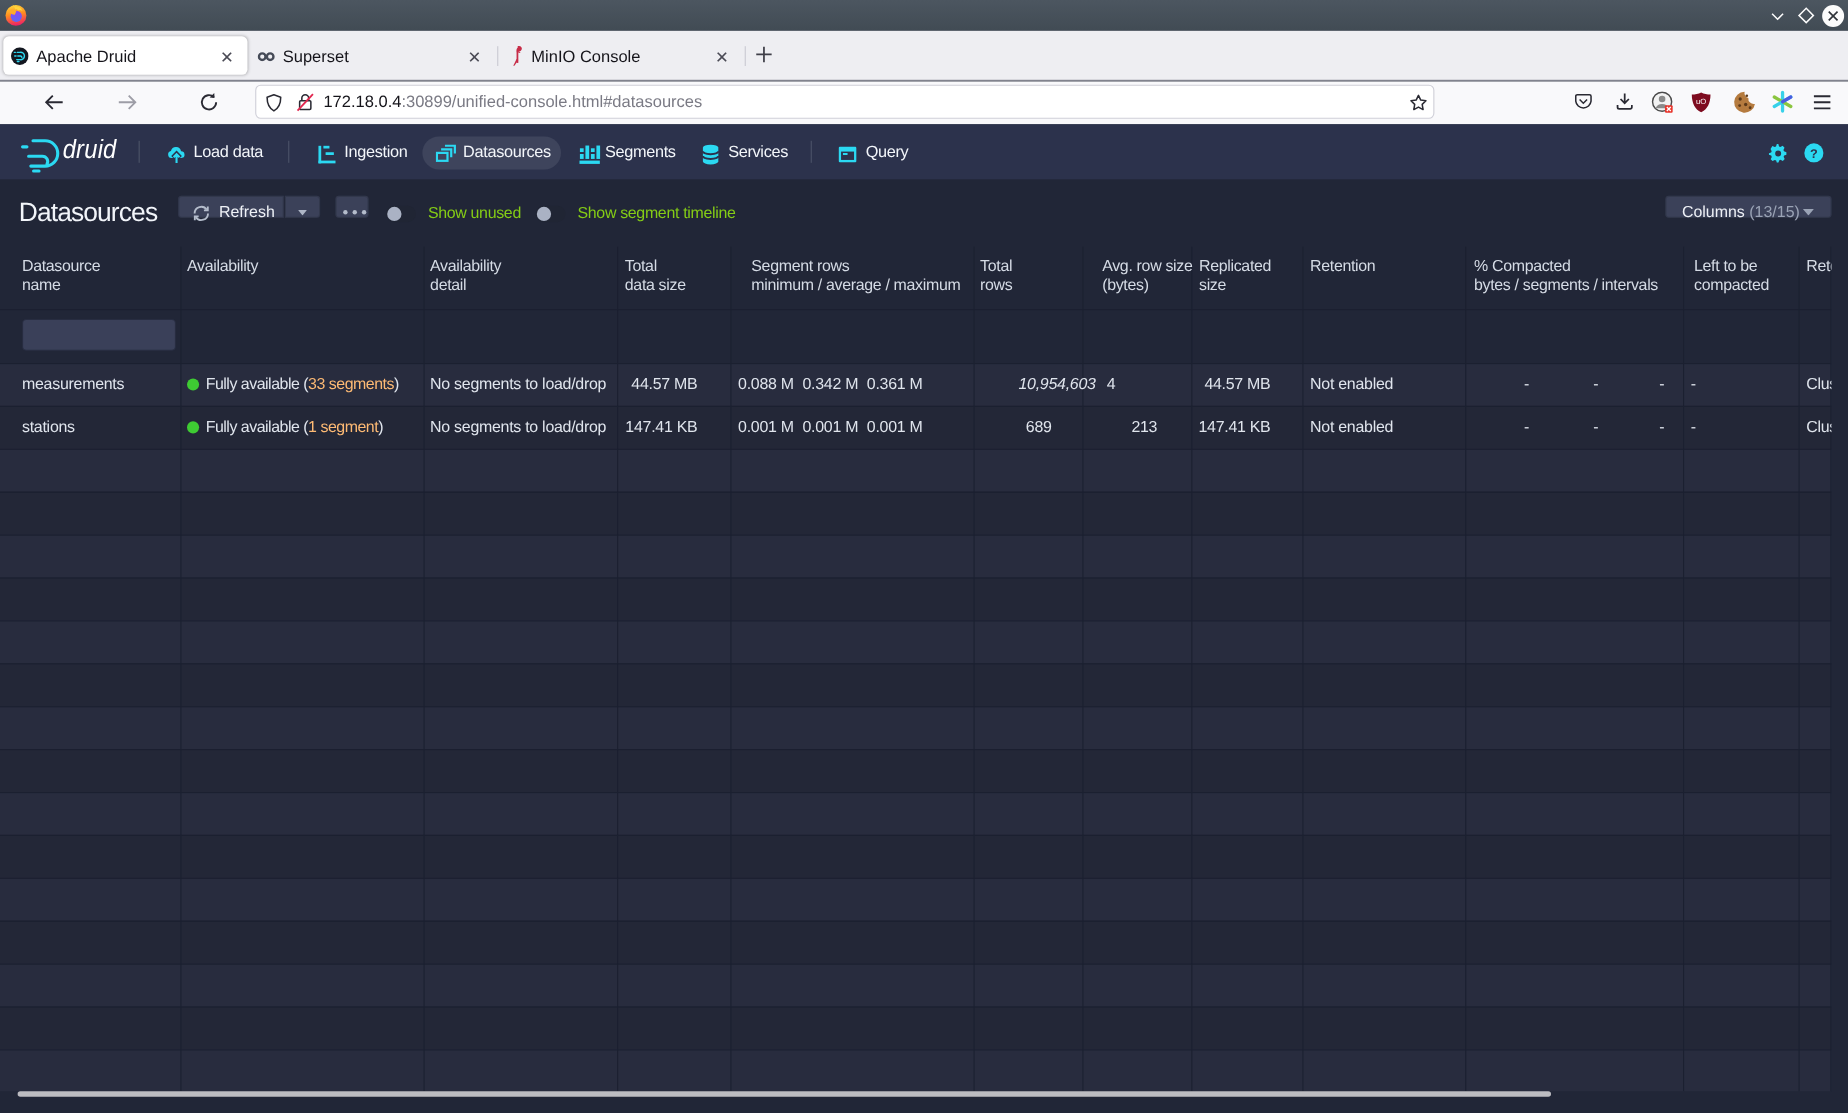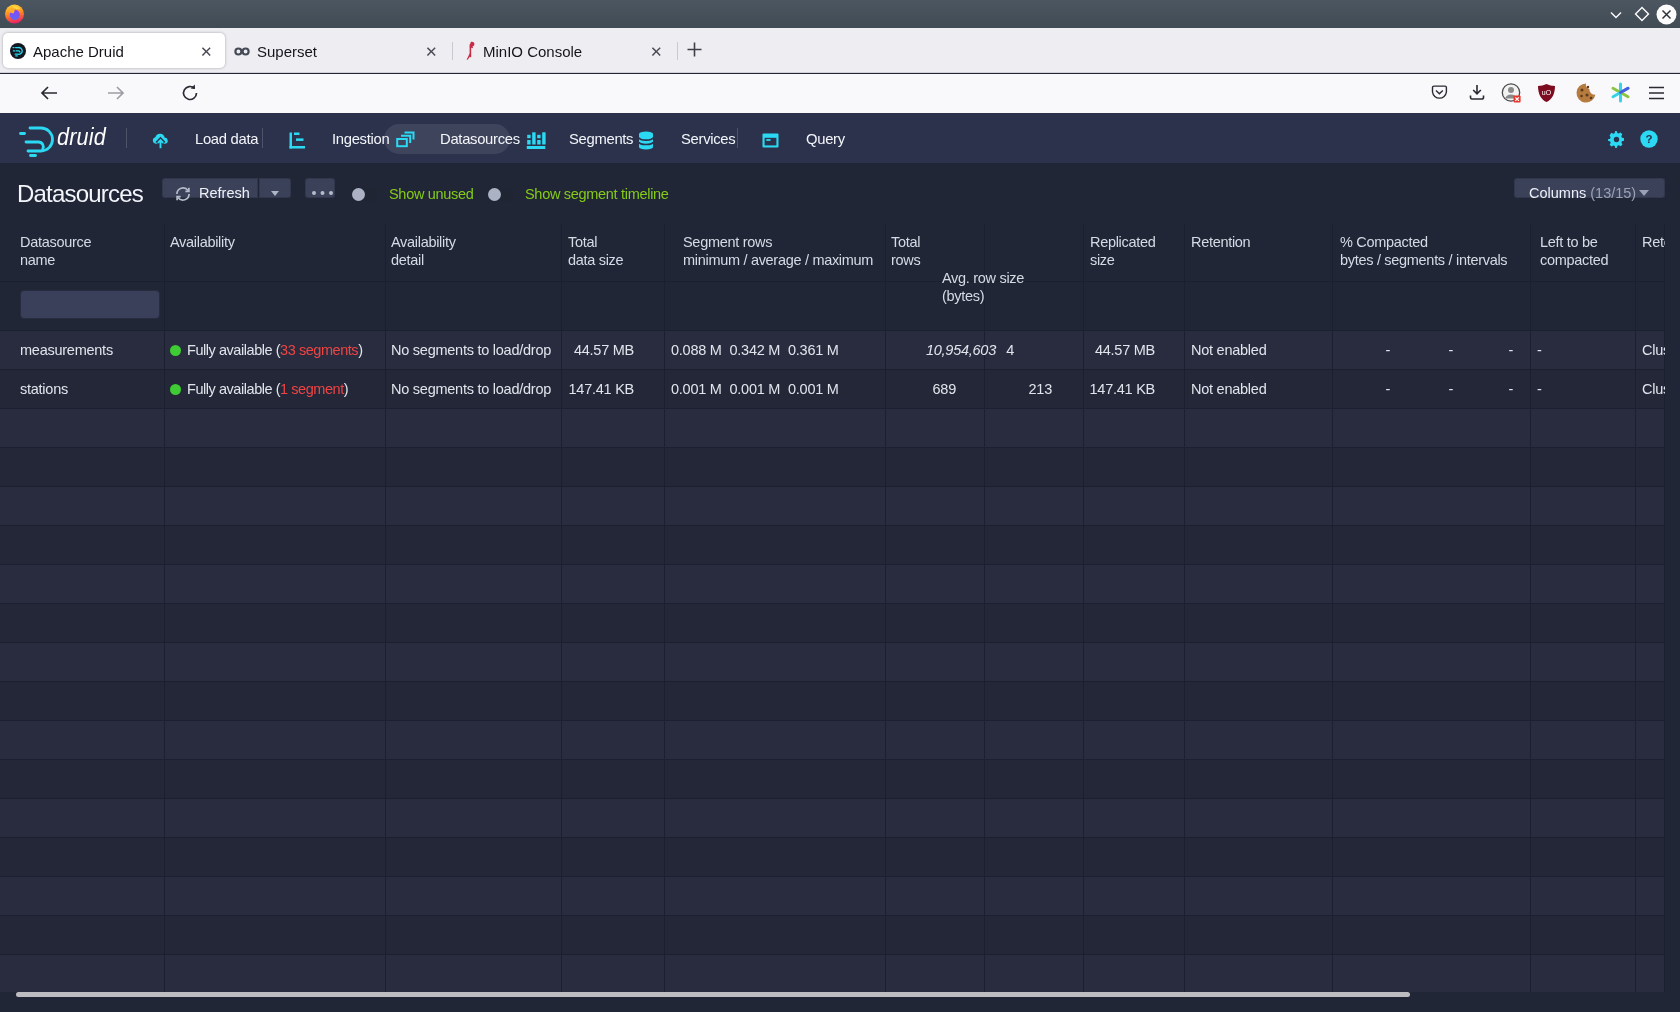--- a/index.html
+++ b/index.html
@@ -22,21 +22,21 @@
   .tabsep { position:absolute; top:14px; width:1px; height:18px; background:#c9c9d2; }
 
   
   #urlbar { position:absolute; left:0; top:74px; width:1680px; height:39px; background:#f9f9fb; }
   #urlfield { position:absolute; left:232px; top:3px; width:1072px; height:31px;
     background:#ffffff; border:1px solid #cfcfd8; border-radius:5px; }
   .urltext { position:absolute; left:61px; top:6px; font-size:15px; color:#15141a; white-space:nowrap; }
   .urltext .dim { color:#7a7a84; }
 
   
-  #druidnav { position:absolute; left:0; top:113px; width:1680px; height:50px; background:#2c324c;padding-left:19px; }
+  #druidnav { position:absolute; left:0; top:113px; width:1680px; height:50px; background:#2c324c; }
   .navsep { position:absolute; top:15px; width:1px; height:20px; background:#4d5469; }
   .navitem { position:absolute; top:0; height:50px; color:#f3f6fa; font-size:14.8px; }
   .navlabel { position:absolute; top:18px; white-space:nowrap; letter-spacing:-.3px; }
   .pill { position:absolute; left:384px; top:10.5px; width:126px; height:30px;
     background:#3e445c; border-radius:15px; }
 
   
   #pagehead { position:absolute; left:0; top:163px; width:1680px; height:61px; }
   #ptitle { position:absolute; left:17px; top:17px; font-size:24px; color:#f2f5fa; letter-spacing:-.8px; }
   .btn { position:absolute; top:15px; height:20px; background:#3b4159; border-radius:3px;
@@ -45,21 +45,21 @@
   .knob { position:absolute; left:1px; top:1px; width:13px; height:13px; border-radius:6.5px; background:#aab2c4; }
   .tglabel { position:absolute; top:23px; font-size:14.5px; color:#84cc16; white-space:nowrap; letter-spacing:-.3px; }
 
   
   #table { position:absolute; left:0; top:224px; width:1665px; height:768px; overflow:hidden; }
   .hrow { position:absolute; left:0; width:1665px; }
   .vline { position:absolute; top:0; width:1px; height:768px; background:#1b2030; }
   .hline { position:absolute; left:0; width:1665px; height:1px; background:#1b2030; }
   .hcell { position:absolute; top:8.5px; font-size:14.5px; color:#d5dbe5; line-height:18.5px; white-space:pre; letter-spacing:-.3px; }
   .cell { position:absolute; font-size:14.5px; color:#e0e5ed; white-space:nowrap; letter-spacing:-.25px; }
-  .link { color:#ef4444; }
+  .link { color:#fdba74; }
 </style>
 </head>
 <body>
 
 <div id="titlebar">
 
   <svg class="abs" style="left:4px;top:3px;" width="21" height="21" viewBox="0 0 21 21">
     <defs>
       <linearGradient id="ffb" x1="0.3" y1="0" x2="0.5" y2="1">
         <stop offset="0" stop-color="#ffd53d"></stop>
@@ -139,20 +139,39 @@
   <svg class="abs" style="left:38px;top:10px;" width="22" height="18" viewBox="0 0 20 18">
     <path d="M18 9 H3 M9 3 L3 9 L9 15" stroke="#2a2a33" stroke-width="1.7" fill="none"></path>
   </svg>
   <svg class="abs" style="left:105px;top:10px;" width="22" height="18" viewBox="0 0 20 18">
     <path d="M2 9 H17 M11 3 L17 9 L11 15" stroke="#9d9da6" stroke-width="1.7" fill="none"></path>
   </svg>
   <svg class="abs" style="left:180px;top:9px;" width="20" height="20" viewBox="0 0 20 20">
     <path d="M16.5 10 a6.5 6.5 0 1 1 -2 -4.7" stroke="#2a2a33" stroke-width="1.7" fill="none"></path>
     <path d="M14.8 1.6 L15 6 L10.6 5.6 Z" fill="#2a2a33"></path>
   </svg>
+  <div id="urlfield">
+
+    <svg class="abs" style="left:8px;top:7px;" width="16" height="17" viewBox="0 0 16 17">
+      <path d="M8 1.2 L14.2 3.4 C14.2 9.5 12.3 13.4 8 15.8 C3.7 13.4 1.8 9.5 1.8 3.4 Z" stroke="#2a2a33" stroke-width="1.4" fill="none" stroke-linejoin="round"></path>
+    </svg>
+
+    <svg class="abs" style="left:36px;top:6px;" width="17" height="18" viewBox="0 0 17 18">
+      <g stroke="#2a2a33" stroke-width="1.4" fill="none">
+        <rect x="3.4" y="7.5" width="10.2" height="8" rx="1"></rect>
+        <path d="M5.4 7.5 V5.2 a3.1 3.1 0 0 1 6.2 0 V7.5"></path>
+      </g>
+      <path d="M1.5 16.5 L15.5 1.5" stroke="#e22850" stroke-width="1.7"></path>
+    </svg>
+    <div class="urltext"><span>172.18.0.4</span><span class="dim">:30899/unified-console.html#datasources</span></div>
+
+    <svg class="abs" style="left:1048px;top:7px;" width="17" height="17" viewBox="0 0 17 17">
+      <path d="M8.5 1.7 L10.6 6 L15.3 6.6 L11.9 9.9 L12.7 14.6 L8.5 12.4 L4.3 14.6 L5.1 9.9 L1.7 6.6 L6.4 6 Z" stroke="#2a2a33" stroke-width="1.4" fill="none" stroke-linejoin="round"></path>
+    </svg>
+  </div>
 
   <svg class="abs" style="left:1431px;top:11px;" width="17" height="16" viewBox="0 0 17 16">
     <path d="M1.5 2.5 a1.4 1.4 0 0 1 1.4 -1.4 H14 a1.4 1.4 0 0 1 1.4 1.4 V7 a7 7 0 0 1 -13.9 0 Z" stroke="#2a2a33" stroke-width="1.4" fill="none"></path>
     <path d="M5 5.5 L8.4 8.8 L11.8 5.5" stroke="#2a2a33" stroke-width="1.4" fill="none"></path>
   </svg>
   <svg class="abs" style="left:1468px;top:10px;" width="18" height="17" viewBox="0 0 18 17">
     <path d="M9 1 V9.5 M5.2 6 L9 9.8 L12.8 6" stroke="#2a2a33" stroke-width="1.6" fill="none"></path>
     <path d="M2.5 11.5 V13.5 a1.5 1.5 0 0 0 1.5 1.5 H14 a1.5 1.5 0 0 0 1.5 -1.5 V11.5" stroke="#2a2a33" stroke-width="1.6" fill="none"></path>
   </svg>
   <svg class="abs" style="left:1501px;top:9px;" width="21" height="20" viewBox="0 0 21 20">
@@ -369,21 +388,21 @@
 name</div>
     <div class="hcell" style="left: 170px;">Availability</div>
     <div class="hcell" style="left: 391px;">Availability
 detail</div>
     <div class="hcell" style="left: 568px;">Total
 data size</div>
     <div class="hcell" style="left: 683px;">Segment rows
 minimum / average / maximum</div>
     <div class="hcell" style="left: 891px;">Total
 rows</div>
-    <div class="hcell" style="left: 942px; margin-top: 36px;">Avg. row size
+    <div class="hcell" style="left: 1002px;">Avg. row size
 (bytes)</div>
     <div class="hcell" style="left: 1090px;">Replicated
 size</div>
     <div class="hcell" style="left: 1191px;">Retention</div>
     <div class="hcell" style="left: 1340px;">% Compacted
 bytes / segments / intervals</div>
     <div class="hcell" style="left: 1540px;">Left to be
 compacted</div>
     <div class="hcell" style="left: 1642px;">Retention</div>
     <div class="abs" style="left: 20px; top: 66px; width: 140px; height: 29px; background: rgb(58, 64, 89); border: 1px solid rgb(39, 44, 64); border-radius: 4px;"></div>

